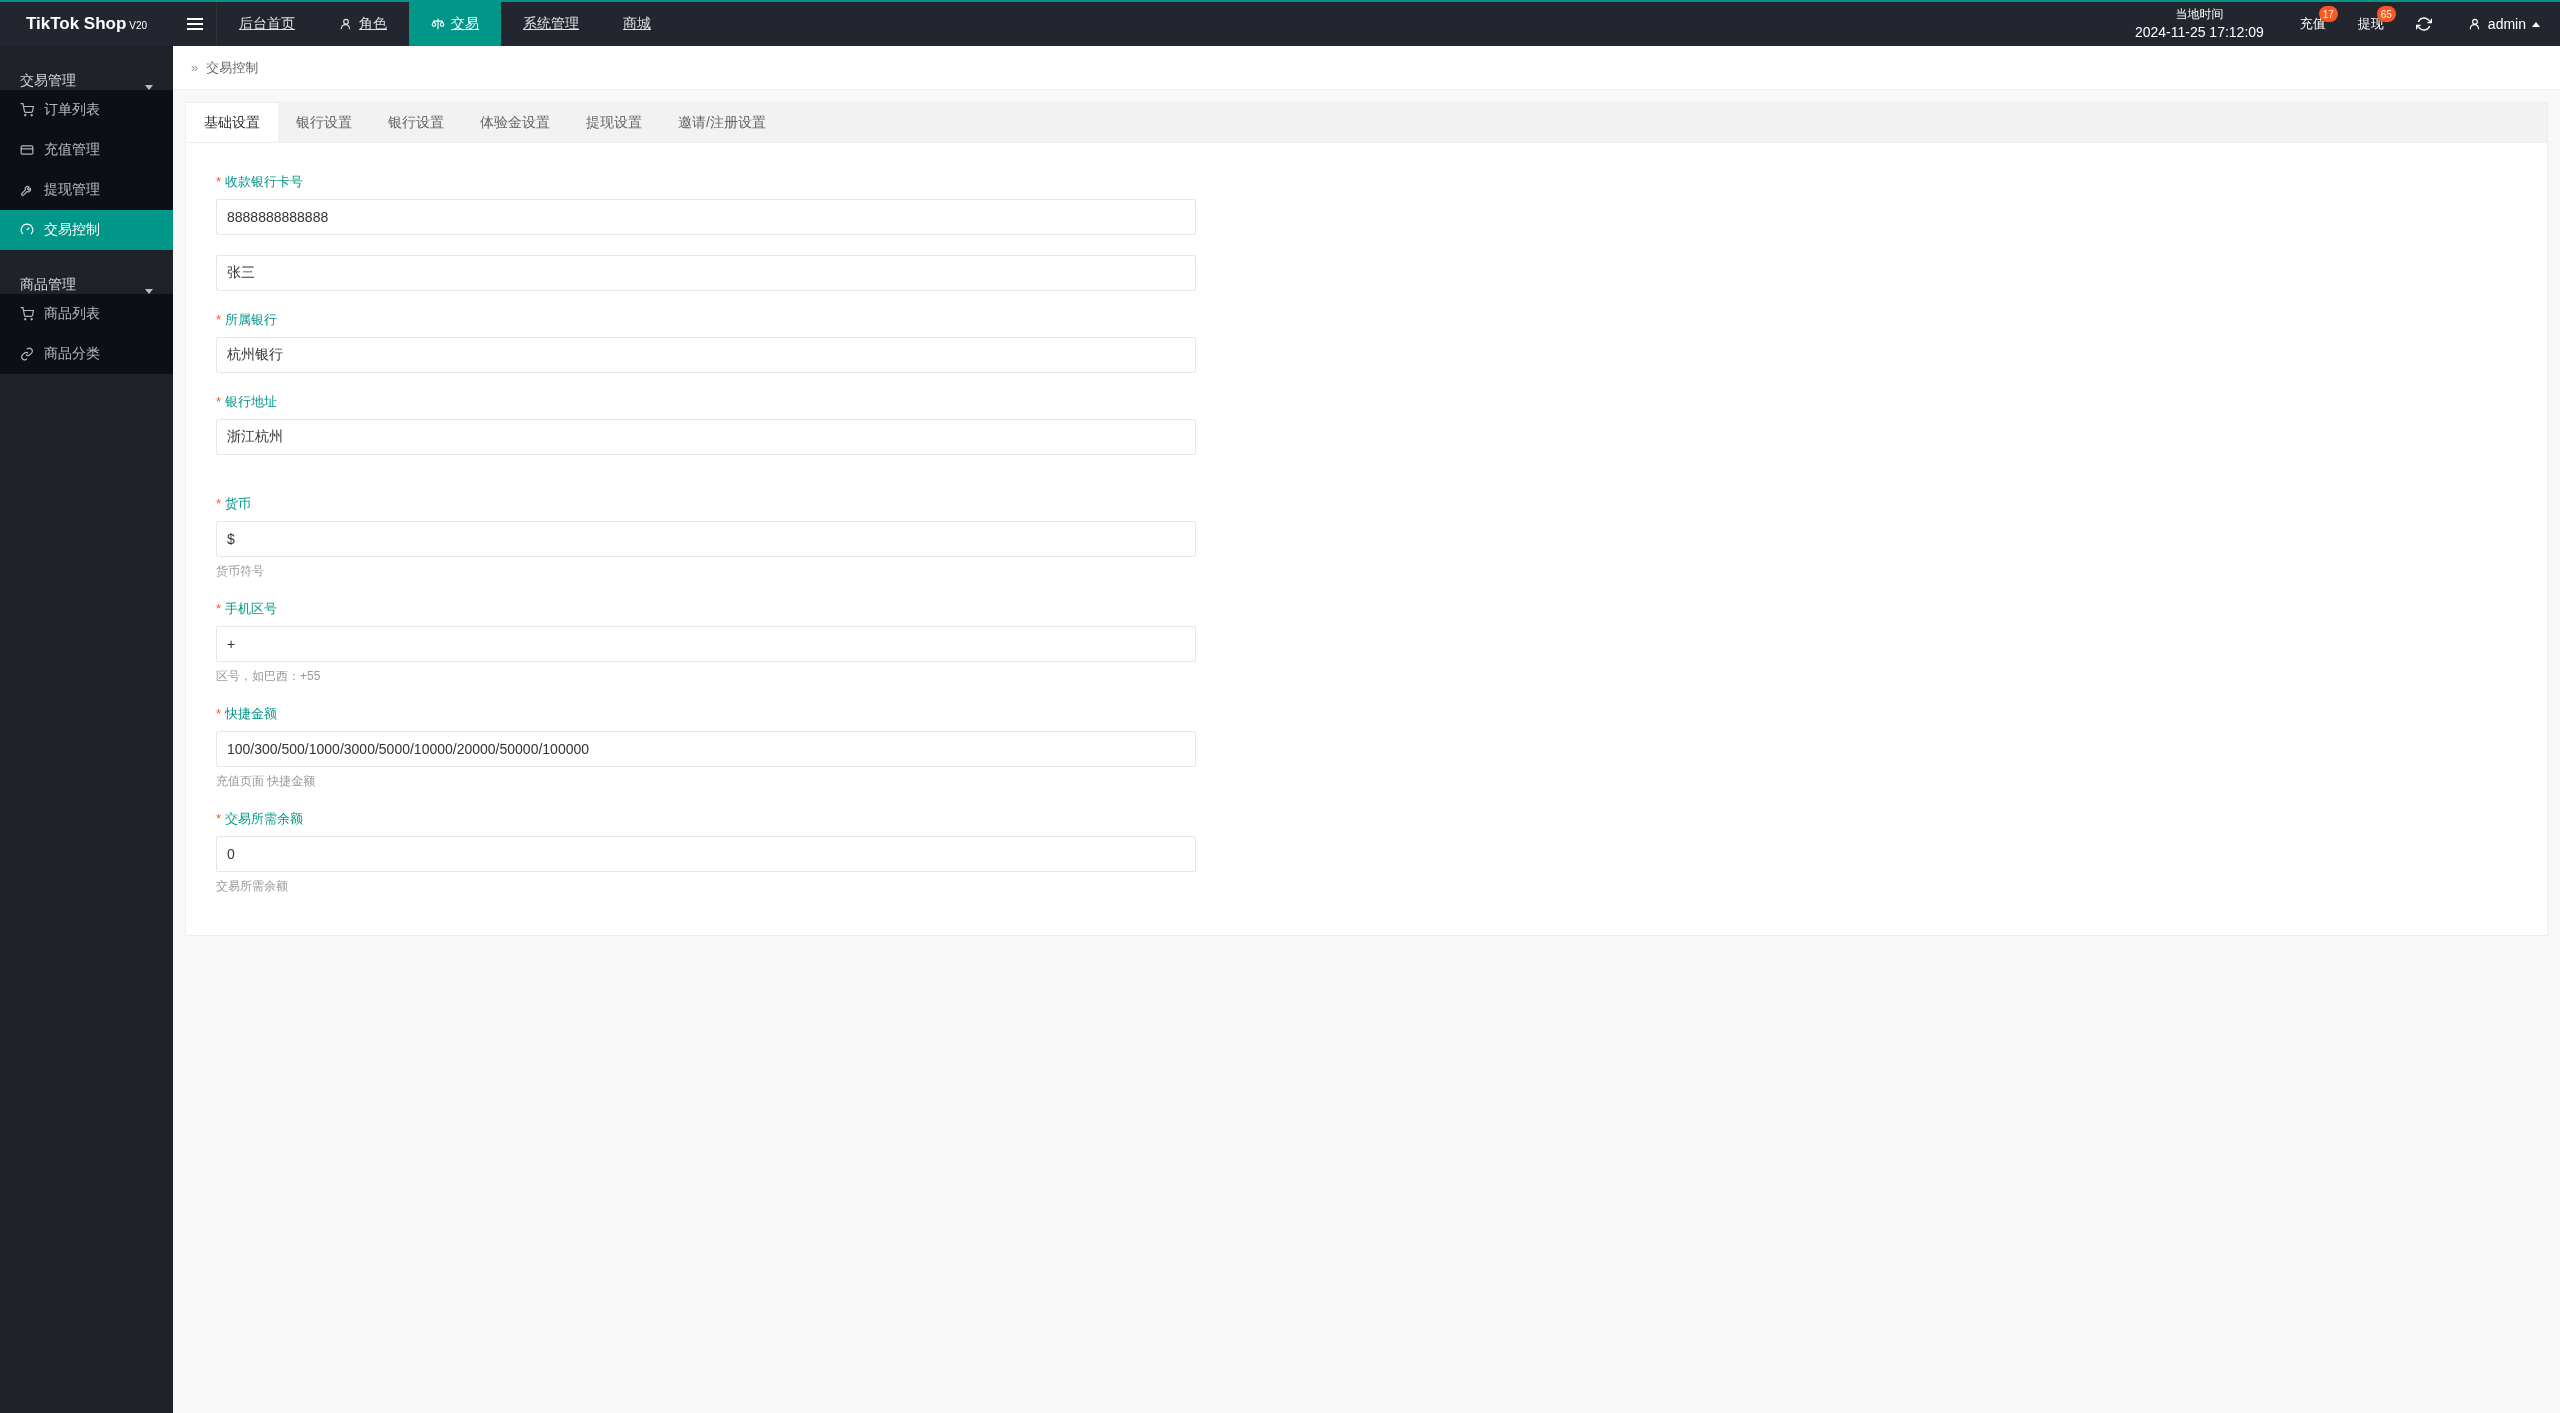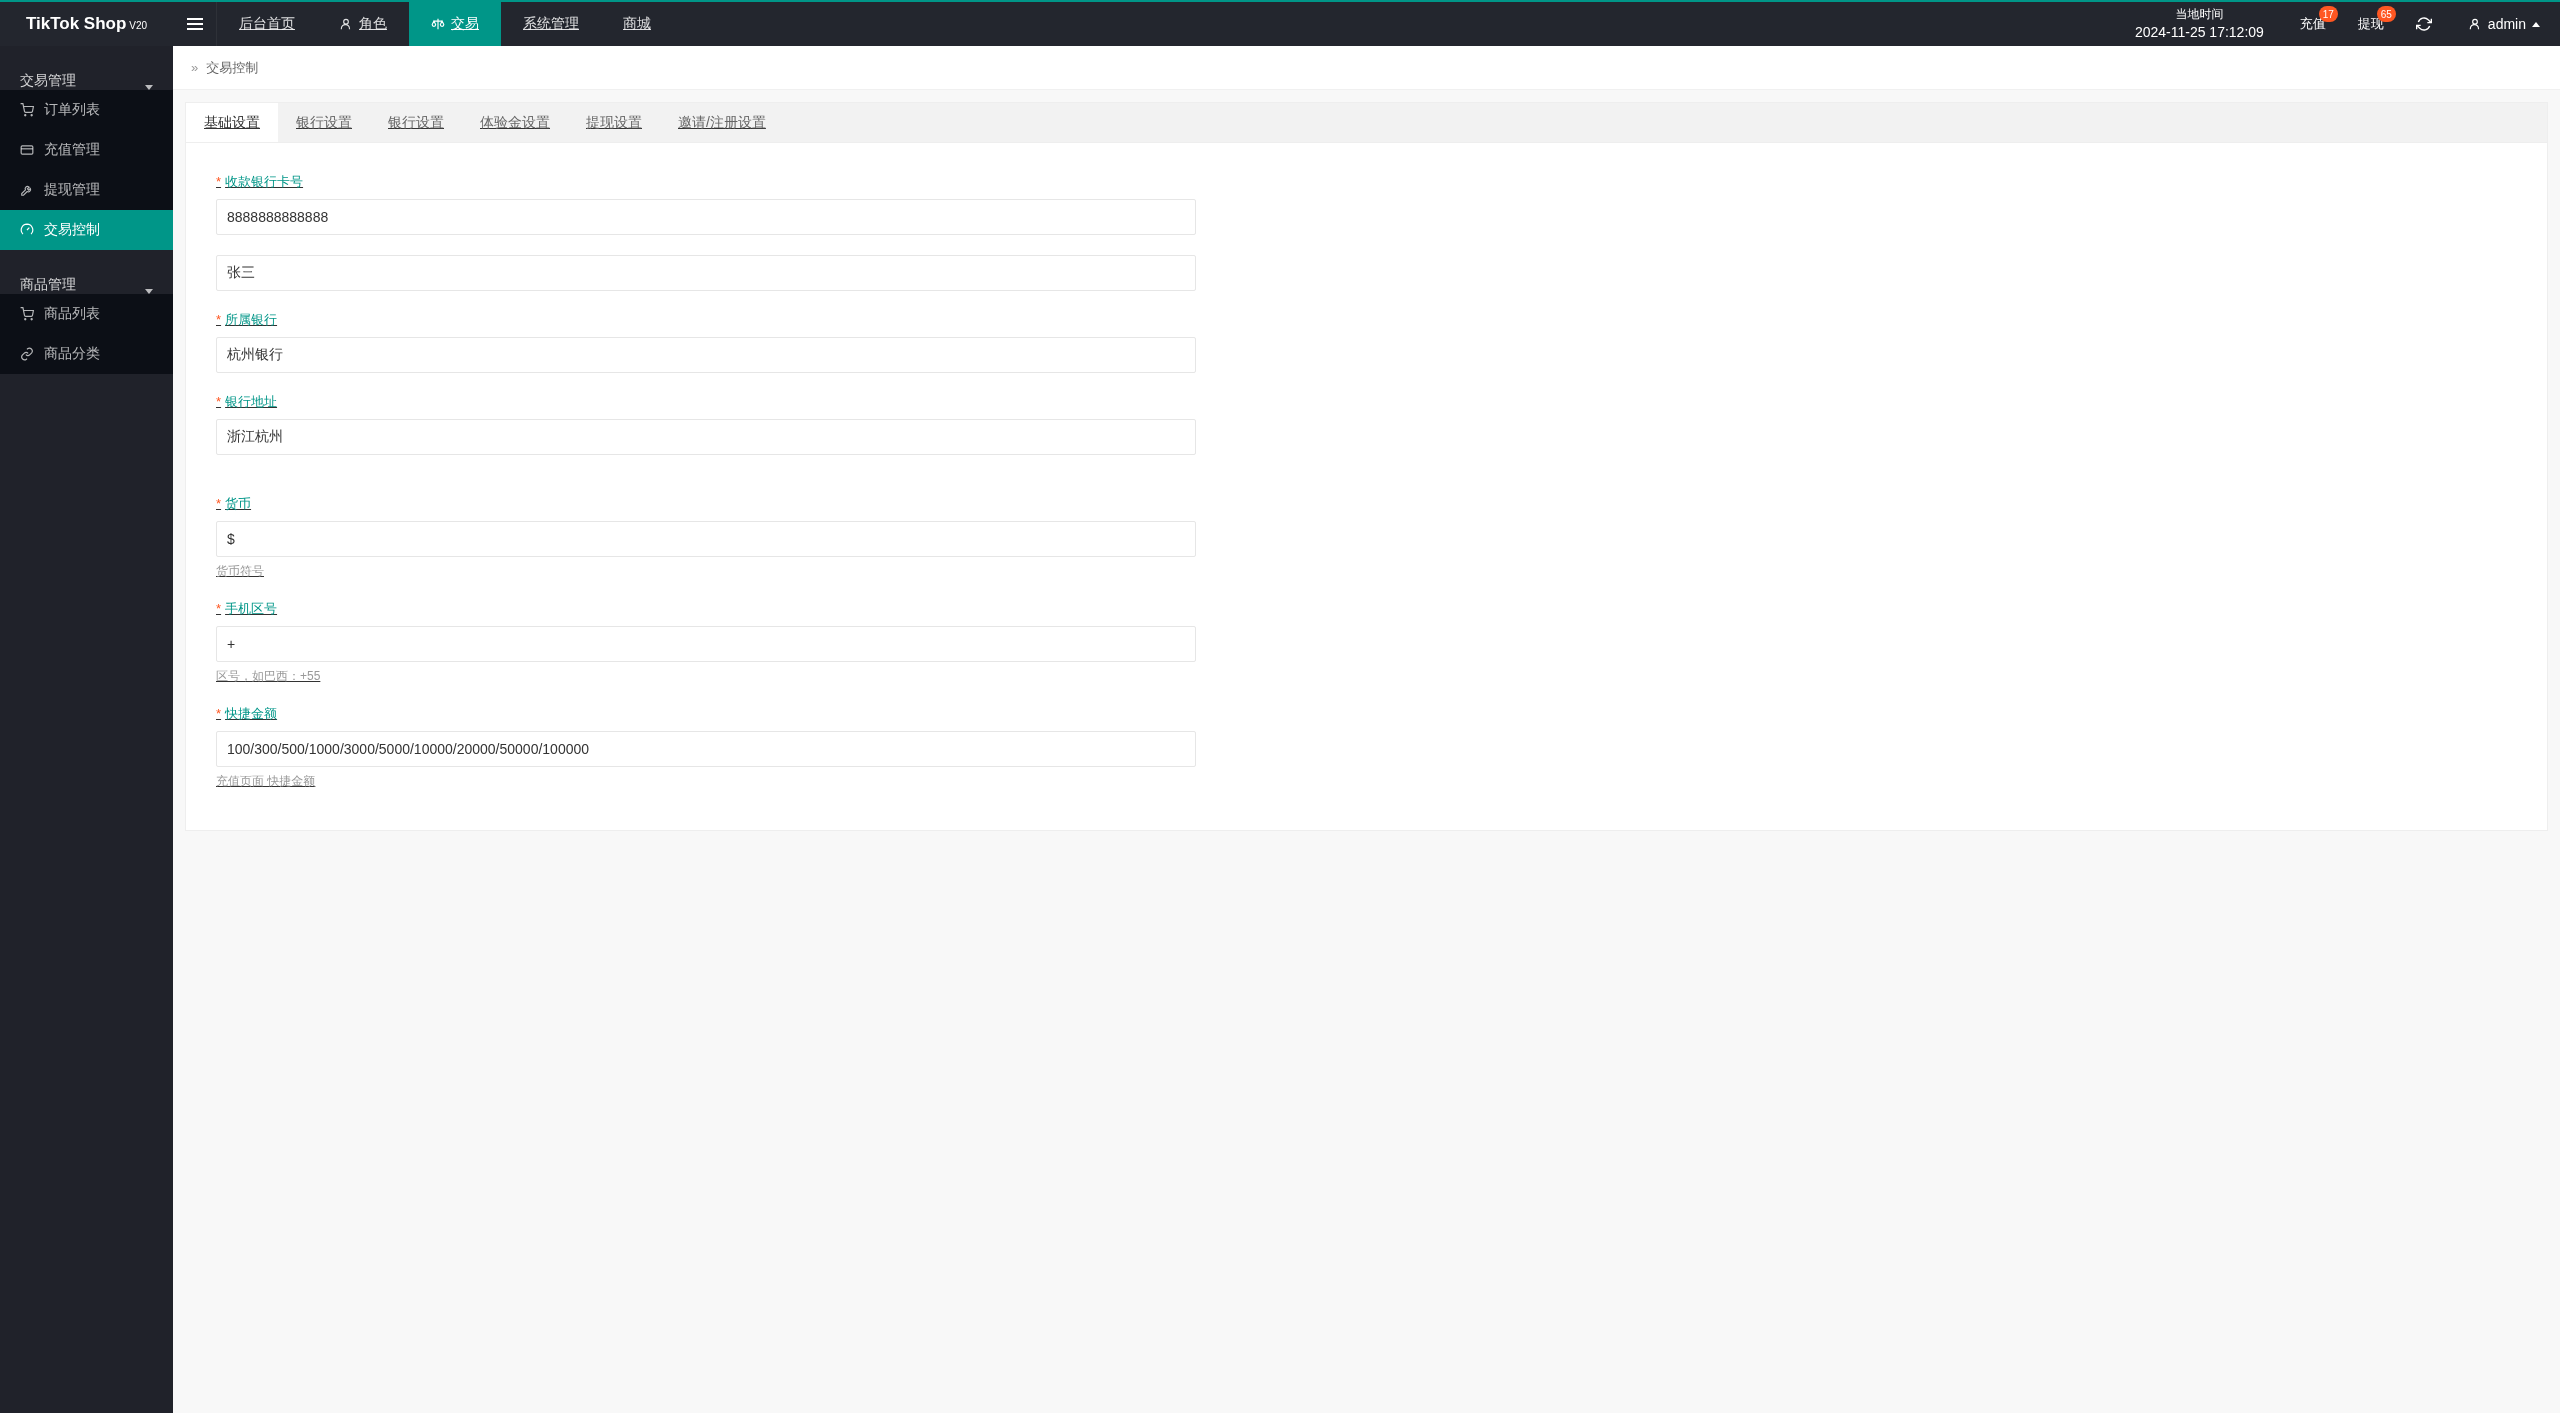--- a/index.html
+++ b/index.html
@@ -25,21 +25,21 @@
     .layout { display: flex; min-height: calc(100vh - 46px); }
     .sidebar { width: 173px; min-width: 173px; background: #20222a; color: rgba(255,255,255,0.8); }
     .side-group { height: 44px; display: flex; align-items: flex-end; padding: 0 20px; justify-content: space-between; cursor: pointer; font-size: 14px; color: rgba(255,255,255,0.8); }
     .side-item { height: 40px; display: flex; align-items: center; padding: 0 20px; gap: 10px; cursor: pointer; font-size: 14px; color: rgba(255,255,255,0.7); background: #0c0f16; }
     .side-item.active { background: #009688; color: #fff; }
     .side-chev { display: inline-block; width: 0; height: 0; border-left: 4px solid transparent; border-right: 4px solid transparent; border-top: 5px solid rgba(255,255,255,0.7); }
     .ic { width: 14px; height: 14px; display: inline-flex; align-items: center; justify-content: center; }
     .main { flex: 1; background: #f8f8f8; display: flex; flex-direction: column; }
     .breadcrumb { background: #fff; height: 44px; display: flex; align-items: center; padding: 0 18px; font-size: 13px; color: #666; gap: 8px; border-bottom: 1px solid #f0f0f0; }
     .bc-arrow { color: #999; }
-    .content { margin: 12px; background: #fff; border: 1px solid #eee; text-decoration: underline; }
+    .content { margin: 12px; background: #fff; border: 1px solid #eee; }
     .tabs { display: flex; height: 40px; background: #f2f2f2; border-bottom: 1px solid #eee; }
     .tab { padding: 0 18px; display: flex; align-items: center; cursor: pointer; font-size: 14px; color: #666; }
     .tab.active { background: #fff; color: #333; }
     .form { padding: 30px 30px 20px 30px; }
     .form-item { margin-bottom: 20px; max-width: 980px; }
     .form-label { font-size: 13px; color: #009688; margin-bottom: 8px; display: block; }
     .form-label .req { color: #ff5722; margin-right: 4px; }
     .form-input { width: 100%; height: 36px; border: 1px solid #e6e6e6; border-radius: 2px; padding: 0 10px; font-size: 14px; color: #333; outline: none; }
     .form-help { font-size: 12px; color: #999; margin-top: 6px; }
     .spacer-h { height: 20px; }
@@ -239,16 +239,21 @@
         <div class="form-item">
           <label class="form-label"><span class="req">*</span><span>手机区号</span></label>
           <input class="form-input" value="+" style="">
           <div class="form-help">区号，如巴西：+55</div>
         </div>
         <div class="form-item">
           <label class="form-label"><span class="req">*</span><span>快捷金额</span></label>
           <input class="form-input" value="100/300/500/1000/3000/5000/10000/20000/50000/100000" style="">
           <div class="form-help">充值页面 快捷金额</div>
         </div>
+        <div class="form-item">
+          <label class="form-label"><span class="req">*</span><span>交易所需余额</span></label>
+          <input class="form-input" value="0" style="">
+          <div class="form-help">交易所需余额</div>
+        </div>
       </div>
     </div>
   </main>
 </div>
 
 </body></html>

